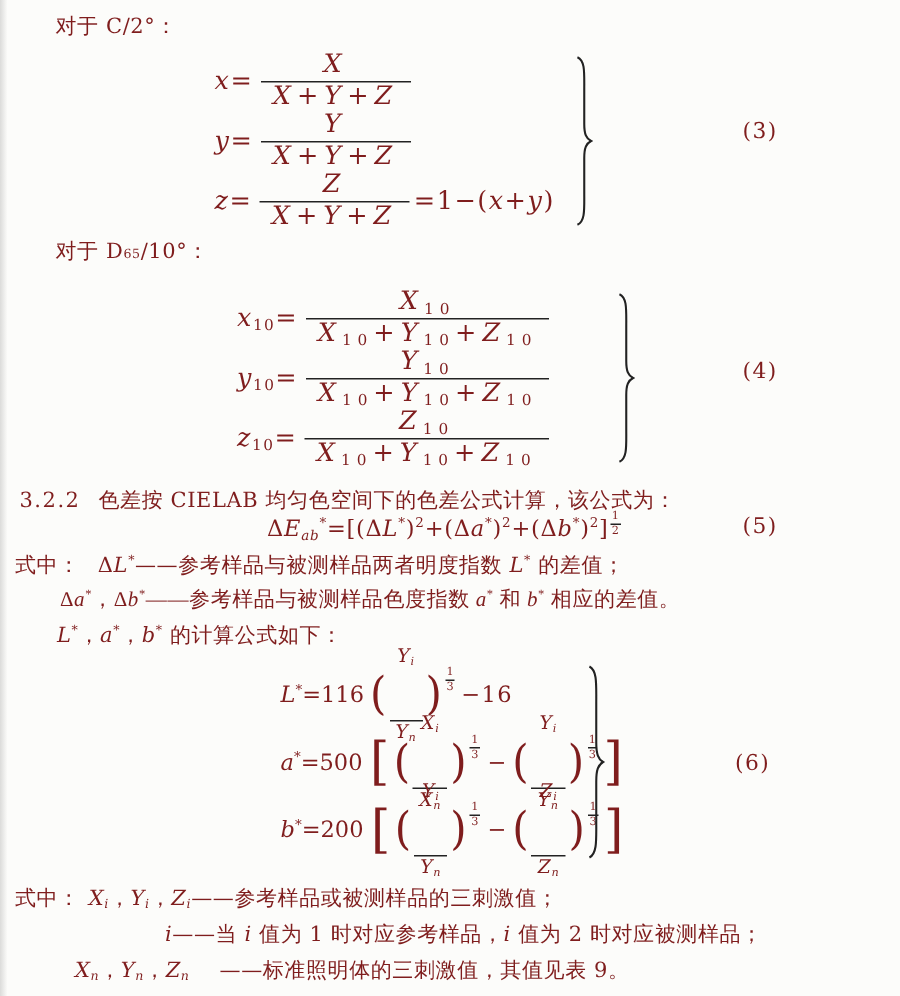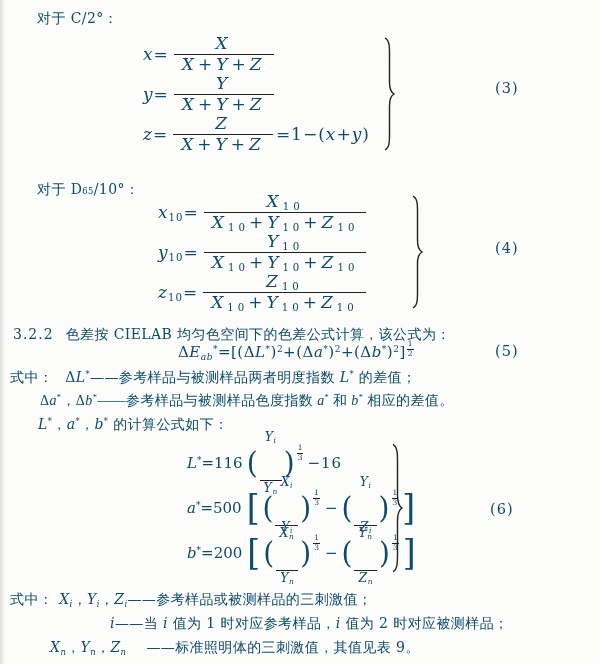--- a/index.html
+++ b/index.html
@@ -1,18 +1,18 @@
 <!DOCTYPE html>
 <html><head>
 <meta charset="utf-8">
 <style>
   html,body { margin:0; padding:0; background:#ffffff; }
   .page {
     position:relative; width:600px; height:664px; overflow:hidden;
-    background:#fcfcfa; color:#0c4a6e;
+    background:#fcfcfa; color:#7f1d1d;
     font-family:"DejaVu Serif","Liberation Serif",serif;
     font-size:14px;
   }
   .scan-edge {
     position:absolute; left:0; top:0; width:5px; height:664px;
     background:linear-gradient(to right, rgba(70,70,70,0.18), rgba(70,70,70,0));
   }
   .line { position:absolute; white-space:nowrap; line-height:20px; letter-spacing:0.4px; display:flex; align-items:baseline; }
   .line i, .eq i { font-style:italic; font-family:inherit; }
   sub, sup { line-height:0; }
@@ -91,21 +91,21 @@
       <span class="tail">=1−(<i>x</i>+<i>y</i>)</span>
     </div>
   </div>
   <div class="brace" style="left:383px; top:37px;">
     <svg width="13" height="114" viewBox="0 0 20 100" preserveAspectRatio="none">
       <path d="M3,1 C11,3 10,10 10,20 L10,40 C10,46 12,48.5 17,50 C12,51.5 10,54 10,60 L10,80 C10,90 11,97 3,99" stroke="#222" stroke-width="1.4" fill="none" vector-effect="non-scaling-stroke"></path>
     </svg>
   </div>
   <div class="eqnum" style="left:495px; top:80px;">(3)</div>
 
-  <div class="line" style="left:37px; top:179px;">
+  <div class="line" style="left:37px; top:158px;">
     <span>对于 D</span>
       <sub>65</sub>
       <span>/10°：</span>
   </div>
 
   <div class="eq eq34" style="left:158px; top:192px;">
     <div class="eqrow">
       <span class="lhs"><i>x</i><sub>10</sub>=</span>
       <span class="frac">
         <span class="fnum"><i>X</i><sub>10</sub></span>

